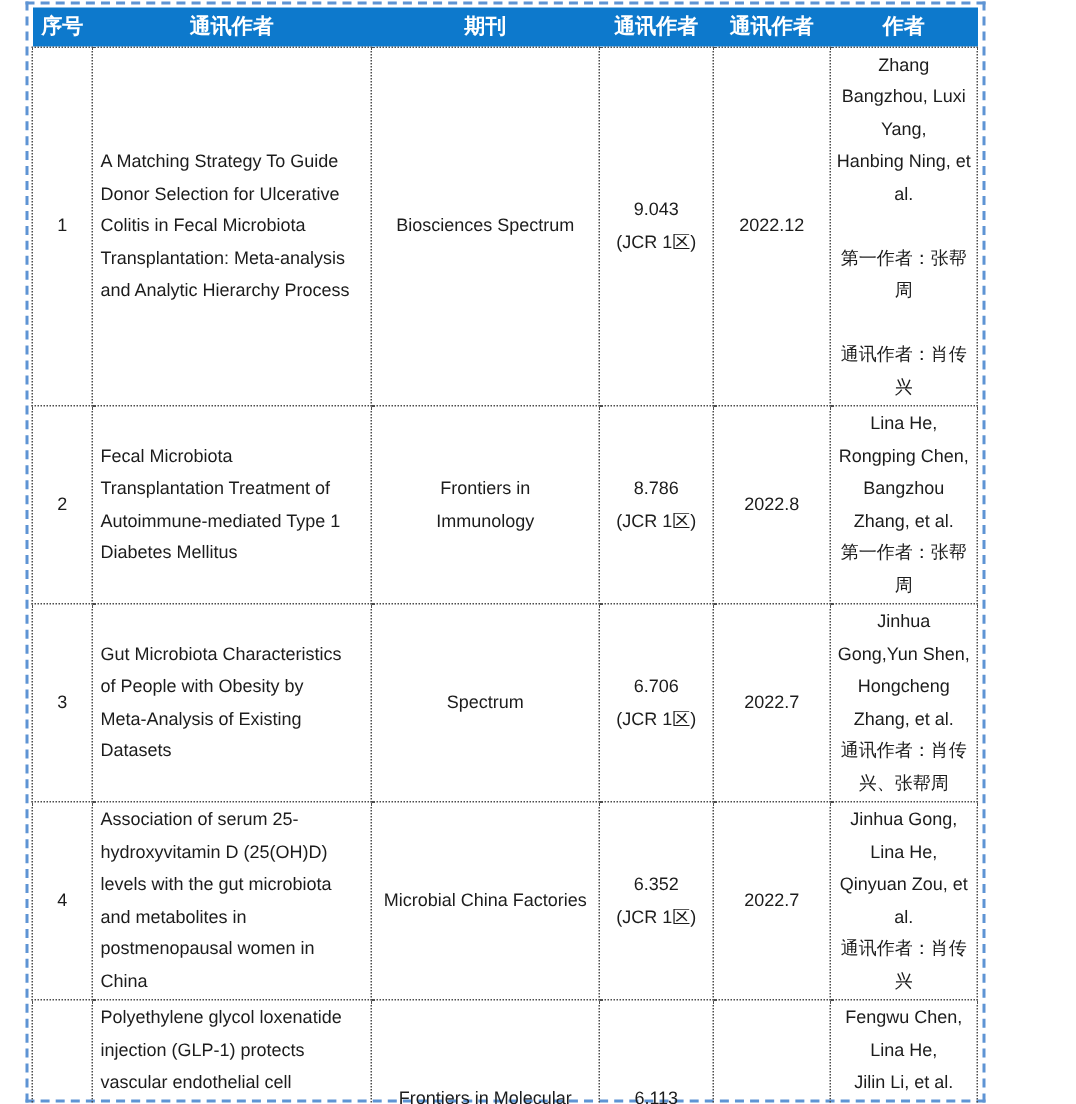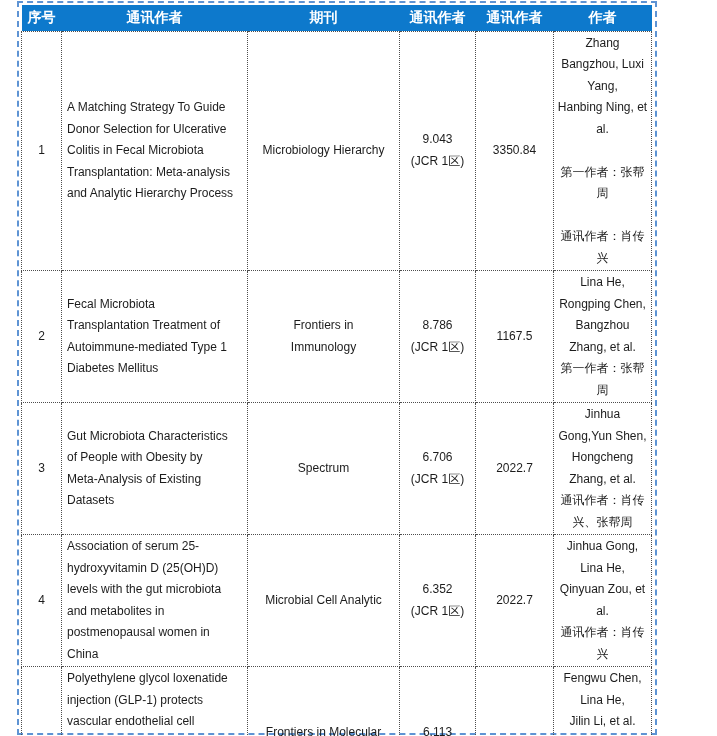--- a/index.html
+++ b/index.html
@@ -73,45 +73,45 @@
         <th>期刊</th>
         <th>通讯作者</th>
         <th>通讯作者</th>
         <th>作者</th>
       </tr>
     </thead>
     <tbody>
         <tr>
           <td class="cell-num">1</td>
           <td class="cell-title">A Matching Strategy To Guide<br>Donor Selection for Ulcerative<br>Colitis in Fecal Microbiota<br>Transplantation: Meta-analysis<br>and Analytic Hierarchy Process</td>
-          <td class="cell-journal">Microbiology Hierarchy</td>
+          <td class="cell-journal">Biosciences Spectrum</td>
           <td class="cell-impact">9.043<br>(JCR 1区)</td>
-          <td class="cell-date">3350.84</td>
+          <td class="cell-date">2022.12</td>
           <td class="cell-authors">Zhang Bangzhou, Luxi Yang,<br>Hanbing Ning, et al.<br><br>第一作者：张帮周<br><br>通讯作者：肖传兴</td>
         </tr>
         <tr>
           <td class="cell-num">2</td>
           <td class="cell-title">Fecal Microbiota<br>Transplantation Treatment of<br>Autoimmune-mediated Type 1<br>Diabetes Mellitus</td>
           <td class="cell-journal">Frontiers in<br>Immunology</td>
           <td class="cell-impact">8.786<br>(JCR 1区)</td>
-          <td class="cell-date">1167.5</td>
+          <td class="cell-date">2022.8</td>
           <td class="cell-authors">Lina He, Rongping Chen,<br>Bangzhou Zhang, et al.<br>第一作者：张帮周</td>
         </tr>
         <tr>
           <td class="cell-num">3</td>
           <td class="cell-title">Gut Microbiota Characteristics<br>of People with Obesity by<br>Meta-Analysis of Existing<br>Datasets</td>
           <td class="cell-journal">Spectrum</td>
           <td class="cell-impact">6.706<br>(JCR 1区)</td>
           <td class="cell-date">2022.7</td>
           <td class="cell-authors">Jinhua Gong,Yun Shen,<br>Hongcheng Zhang, et al.<br>通讯作者：肖传兴、张帮周</td>
         </tr>
         <tr>
           <td class="cell-num">4</td>
           <td class="cell-title">Association of serum 25-<br>hydroxyvitamin D (25(OH)D)<br>levels with the gut microbiota<br>and metabolites in<br>postmenopausal women in<br>China</td>
-          <td class="cell-journal">Microbial Cell Analytic</td>
+          <td class="cell-journal">Microbial China Factories</td>
           <td class="cell-impact">6.352<br>(JCR 1区)</td>
           <td class="cell-date">2022.7</td>
           <td class="cell-authors">Jinhua Gong, Lina He,<br>Qinyuan Zou, et al.<br>通讯作者：肖传兴</td>
         </tr>
         <tr>
           <td class="cell-num">5</td>
           <td class="cell-title">Polyethylene glycol loxenatide<br>injection (GLP-1) protects<br>vascular endothelial cell<br>function in middle-aged and<br>elderly patients with type 2<br>diabetes by regulating gut<br>microbiota</td>
           <td class="cell-journal">Frontiers in Molecular<br>Biosciences</td>
           <td class="cell-impact">6.113<br>(JCR 2区)</td>
           <td class="cell-date">2022.6</td>

